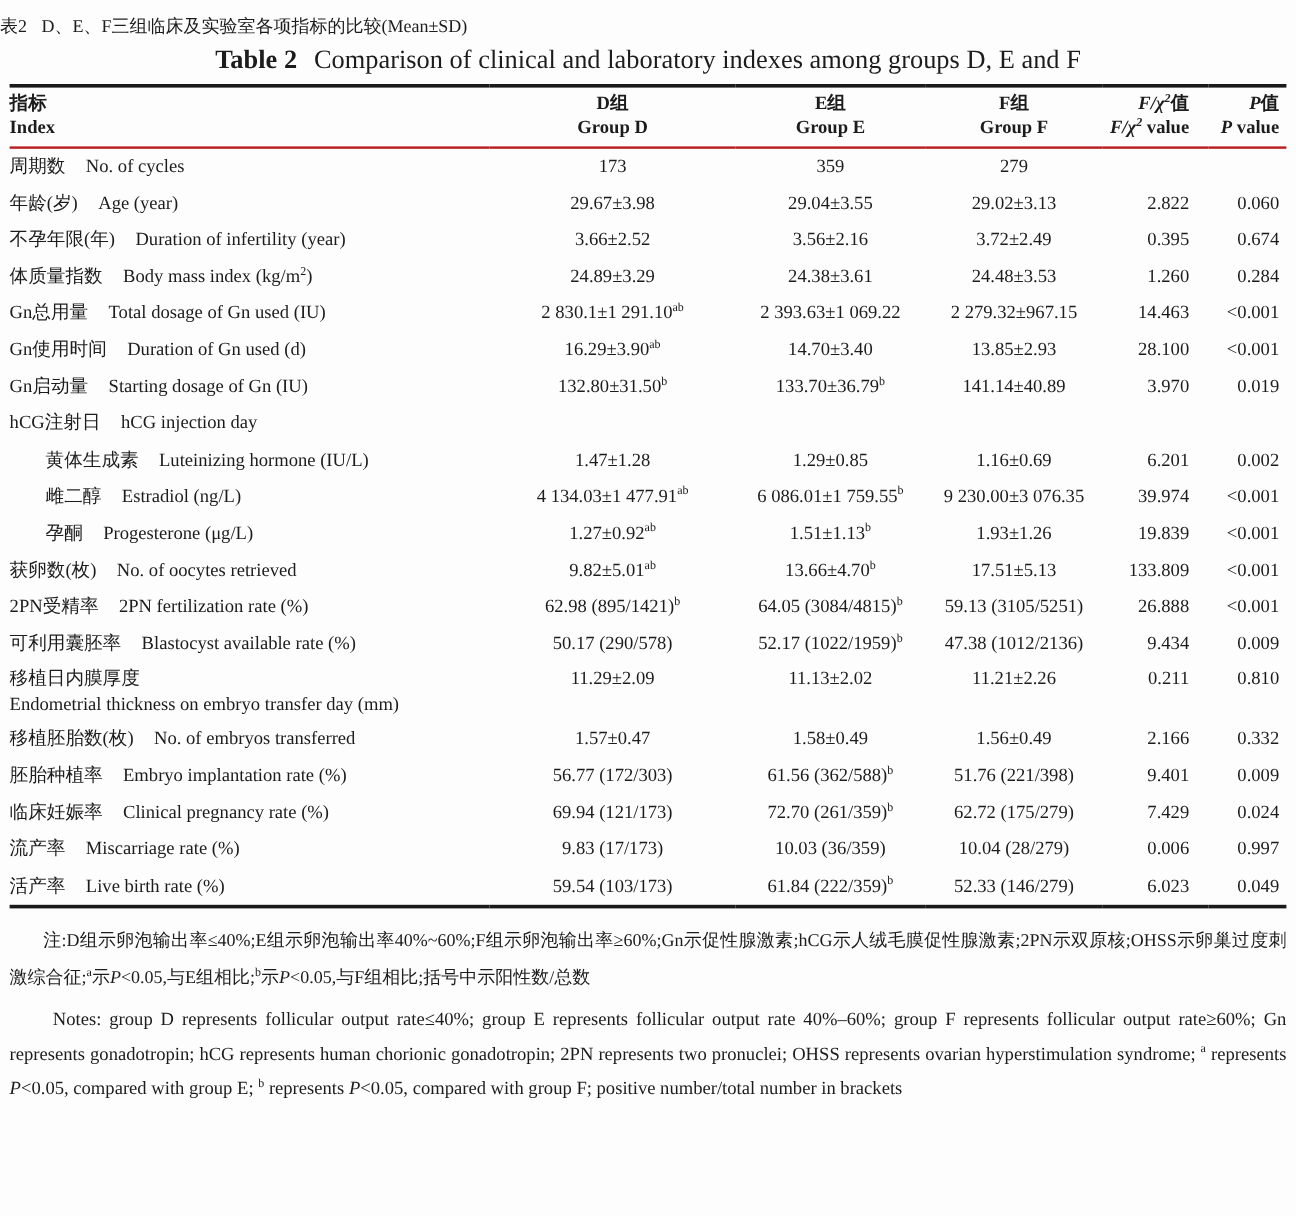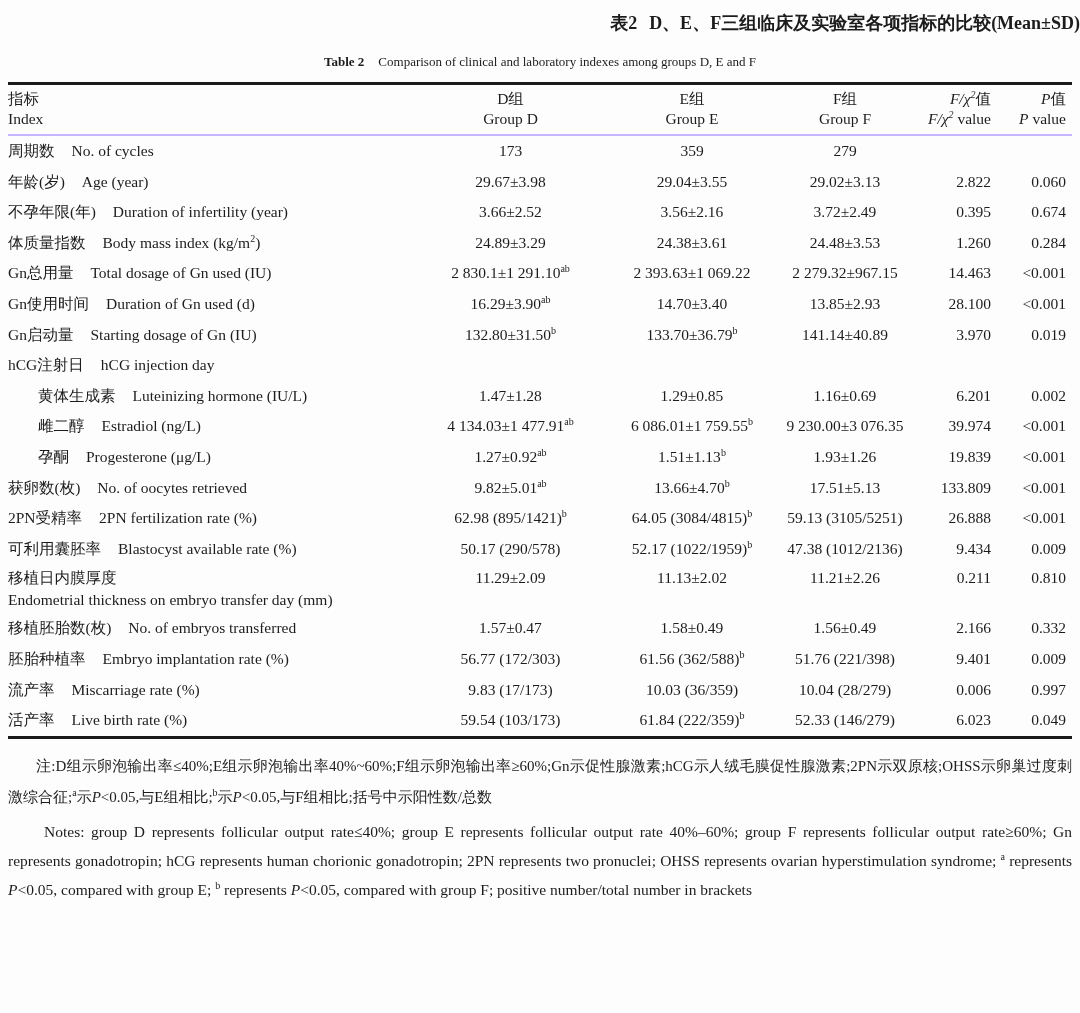--- a/index.html
+++ b/index.html
@@ -2,32 +2,32 @@
 <html><head>
 <meta charset="utf-8">
 <style>
   html,body{margin:0;padding:0;}
   body{
     width:1080px;height:1013px;overflow:hidden;
     background:#fdfdfd;color:#1c1c1c;
     font-family:"Liberation Serif","DejaVu Serif",serif;
   }
   .titles{padding-top:10px;}
-  .title-zh{text-align:right;font-size:18px;font-weight:bold;line-height:26px;}
+  .title-zh{text-align:left;font-size:15px;font-weight:normal;line-height:26px;}
   .title-zh .lbl{margin-right:12px;}
-  .title-en{text-align:center;font-size:13px;line-height:24px;margin-top:14px;}
+  .title-en{text-align:center;font-size:22px;line-height:24px;margin-top:2px;}
   .title-en b{margin-right:14px;}
   table{
     width:1064px;margin:8px 8px 0;
     border-collapse:collapse;table-layout:fixed;
     border-top:3px solid #1a1a1a;border-bottom:3px solid #1a1a1a;
     font-size:15.5px;
   }
   thead th{
-    font-weight:normal;border-bottom:2px solid #c4b5fd;
+    font-weight:bold;border-bottom:2px solid #b91c1c;
     padding:4px 0 5px;line-height:20px;vertical-align:middle;
   }
   th.c-index,td.c-index{text-align:left;}
   th.c-d,td.c-d, th.c-e,td.c-e, th.c-f,td.c-f{text-align:center;}
   th.c-stat,td.c-stat{text-align:right;padding-right:16px;}
   th.c-p,td.c-p{text-align:right;padding-right:6px;}
   tbody td{line-height:30.6px;padding:0;white-space:nowrap;overflow:visible;}
   tbody td.c-index .en{margin-left:17px;}
   tbody tr.double td{line-height:22px;padding-top:3px;padding-bottom:2px;vertical-align:top;margin-top:21px;}
   td.c-index.indent{padding-left:30px;}
@@ -253,20 +253,30 @@
           <div><span>胚胎种植率</span><span class="en">Embryo implantation rate (%)</span></div>
         </td>
         <td class="c-d">56.77 (172/303)</td>
         <td class="c-e">61.56 (362/588)<sup>b</sup></td>
         <td class="c-f">51.76 (221/398)</td>
         <td class="c-stat">9.401</td>
         <td class="c-p">0.009</td>
       </tr>
       <tr>
         <td class="c-index">
+          <div><span>临床妊娠率</span><span class="en">Clinical pregnancy rate (%)</span></div>
+        </td>
+        <td class="c-d">69.94 (121/173)</td>
+        <td class="c-e">72.70 (261/359)<sup>b</sup></td>
+        <td class="c-f">62.72 (175/279)</td>
+        <td class="c-stat">7.429</td>
+        <td class="c-p">0.024</td>
+      </tr>
+      <tr>
+        <td class="c-index">
           <div><span>流产率</span><span class="en">Miscarriage rate (%)</span></div>
         </td>
         <td class="c-d">9.83 (17/173)</td>
         <td class="c-e">10.03 (36/359)</td>
         <td class="c-f">10.04 (28/279)</td>
         <td class="c-stat">0.006</td>
         <td class="c-p">0.997</td>
       </tr>
       <tr>
         <td class="c-index">

